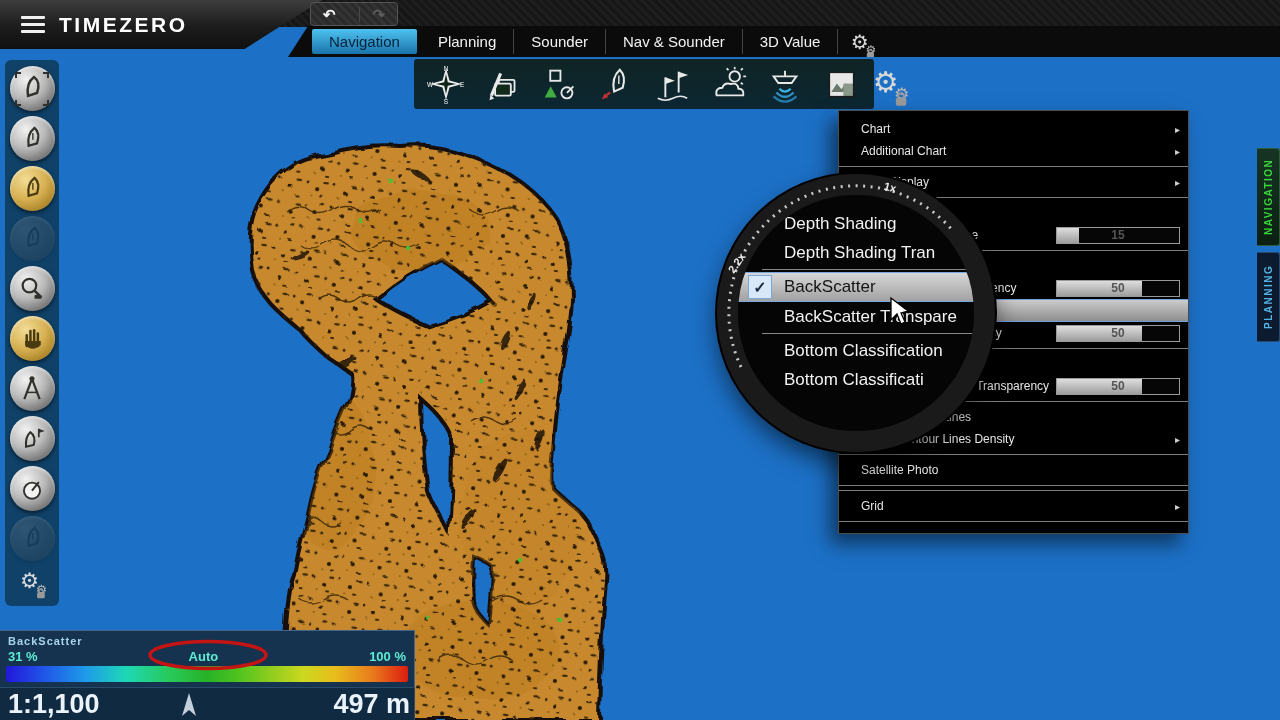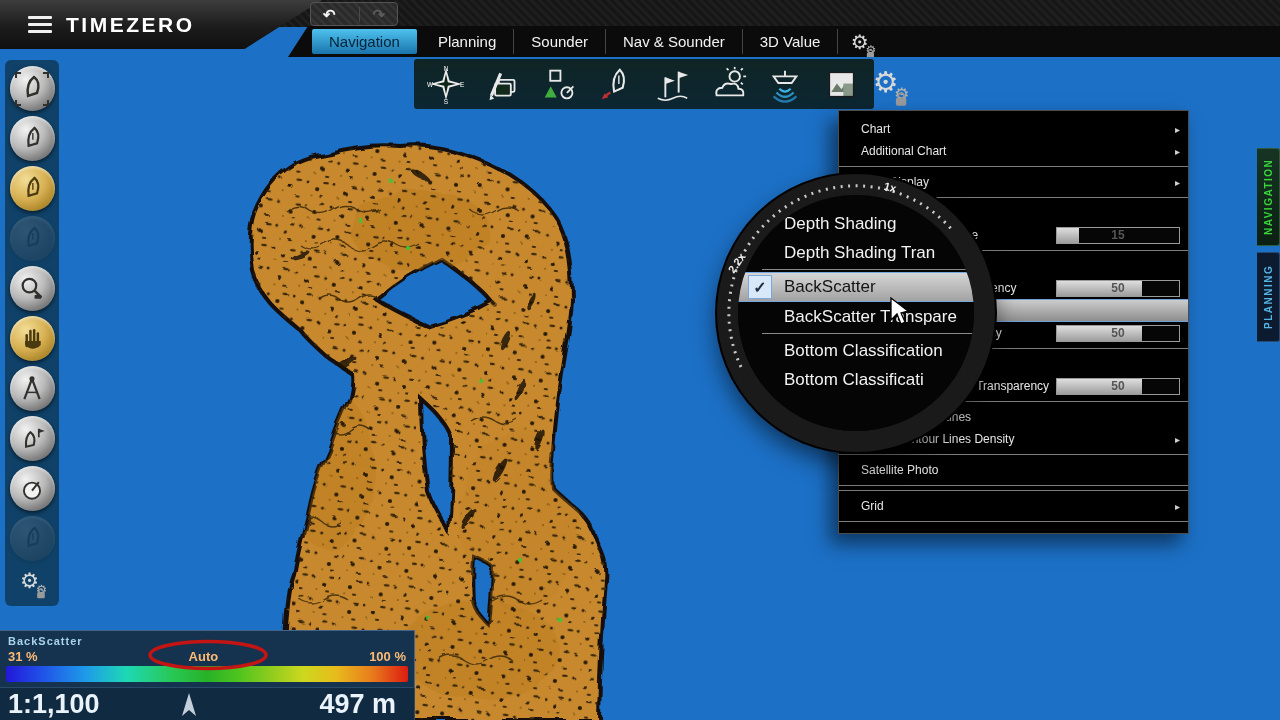--- a/index.html
+++ b/index.html
@@ -6,21 +6,21 @@
     font-family:"Liberation Sans",sans-serif;background:#0a0a0a;}
   #stage{position:absolute;left:0;top:0;width:1280px;height:720px;overflow:hidden;}
   svg{display:block}
 
   
   #topbar{position:absolute;left:0;top:0;width:1280px;height:27px;
     background:repeating-linear-gradient(45deg,#161616 0 3px,#1e1e1e 3px 6px);z-index:30;}
   #logo-panel{position:absolute;left:0;top:0;width:322px;height:49px;z-index:32;
     background:linear-gradient(180deg,#3d3d3d,#1c1c1c 55%,#101010);
     clip-path:polygon(0 0,100% 0,76% 100%,0 100%);
-    display:flex;align-items:center;gap:14px;padding-left:28px;box-sizing:border-box;}
+    display:flex;align-items:center;gap:14px;padding-left:21px;box-sizing:border-box;}
   #hamburger{width:24px;display:flex;flex-direction:column;gap:4px;}
   #hamburger span{height:3px;background:#f0f0f0;border-radius:1px;}
   #logo-text{color:#ffffff;font-size:21px;font-weight:bold;letter-spacing:2.5px;}
   #undo-redo{position:absolute;left:310px;top:2px;width:86px;height:22px;z-index:33;
     background:repeating-linear-gradient(45deg,#2a2a2a 0 3px,#343434 3px 6px);
     border:1px solid #555;border-radius:4px;display:flex;align-items:center;justify-content:space-around;}
   #undo-btn{color:#f5f5f5;font-size:15px;font-weight:bold;line-height:1;}
   #redo-btn{color:#5c5c5c;font-size:15px;font-weight:bold;line-height:1;border-left:1px solid #4a4a4a;padding-left:12px;}
   #tabstrip{position:absolute;left:288px;top:26px;width:992px;height:31px;z-index:31;
     background:#0b0b0b;clip-path:polygon(20px 0,100% 0,100% 100%,0 100%);
@@ -78,30 +78,30 @@
   #loupe-label-22x{left:-12px;top:62px;transform:rotate(-55deg);}
 
   
   #cursor{position:absolute;left:888px;top:296px;z-index:60;}
 
   
   #legend{position:absolute;left:0;top:630px;width:415px;height:57px;z-index:35;
     background:#15334f;border-top:1px solid #44658b;border-right:1px solid #44658b;box-sizing:border-box;}
   #legend-title{position:absolute;left:8px;top:4px;color:#a8d4ea;font-size:11px;font-weight:bold;letter-spacing:1px;}
   #legend-row{position:absolute;left:8px;right:8px;top:18px;display:flex;justify-content:space-between;
-    color:#fdba74;font-size:13px;font-weight:bold;}
+    color:#5eead4;font-size:13px;font-weight:bold;}
   #legend-grad{position:absolute;left:6px;right:6px;bottom:5px;height:16px;border-radius:2px;
     background:linear-gradient(to right,#2218d8 0%,#2052e8 9%,#1e9ce8 20%,#1ed8b4 30%,#28c858 41%,#27b227 50%,#50c41e 58%,#90cc1e 66%,#ccd81e 74%,#e8bc1c 82%,#e87c1c 91%,#dc1c10 100%);}
   #legend-ellipse{position:absolute;left:146px;top:8px;z-index:36;}
   #statusbar{position:absolute;left:0;top:687px;width:415px;height:33px;z-index:35;background:#102a42;
     border-top:1px solid #2a4a6a;border-right:1px solid #2a4a6a;box-sizing:border-box;
     display:flex;align-items:center;color:#eaf2fa;font-size:27px;font-weight:bold;}
   #scale-label{margin-left:8px;}
   #north-arrow{position:absolute;left:180px;top:691px;}
-  #range-label{margin-left:auto;margin-right:18px;}
+  #range-label{margin-left:auto;margin-right:4px;}
 
   
   .side-tab{position:absolute;right:0;width:22px;z-index:25;border-radius:3px 0 0 3px;
     display:flex;align-items:center;justify-content:center;
     writing-mode:vertical-rl;transform:rotate(180deg);
     font-size:10px;font-weight:bold;letter-spacing:1.5px;}
   #side-tab-nav{top:148px;height:96px;background:linear-gradient(#0b2012,#163424);border:1px solid #2f5a3a;border-right:none;}
   #side-tab-plan{top:252px;height:88px;background:#0c1b30;border:1px solid #27496e;border-right:none;}
 </style>
 </head>

